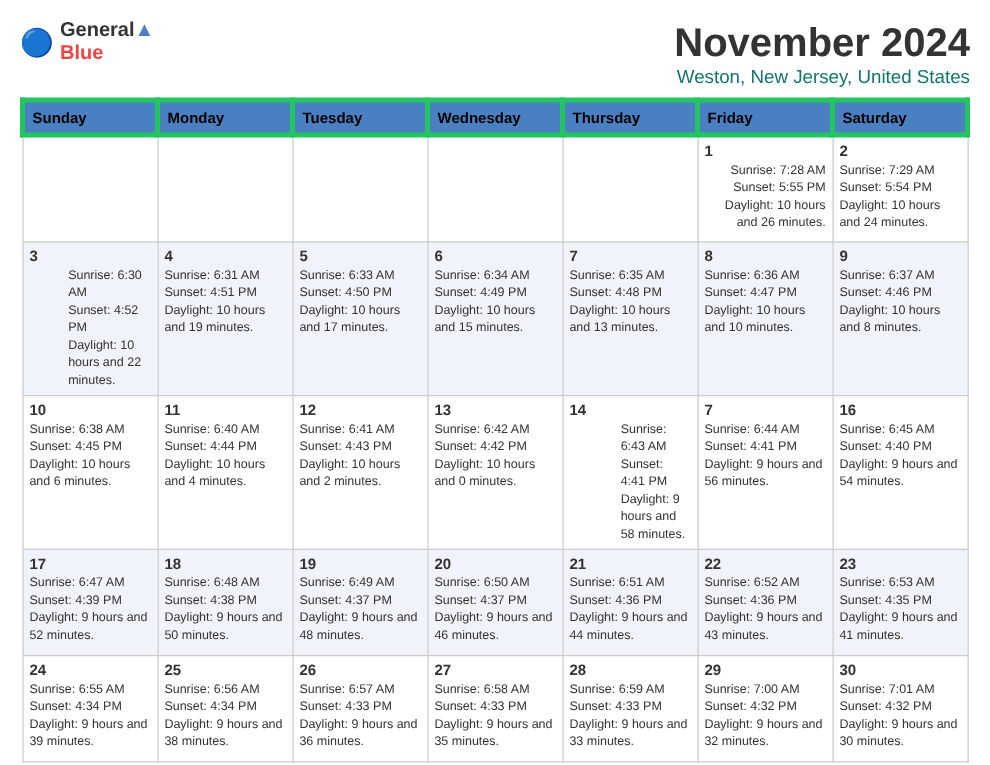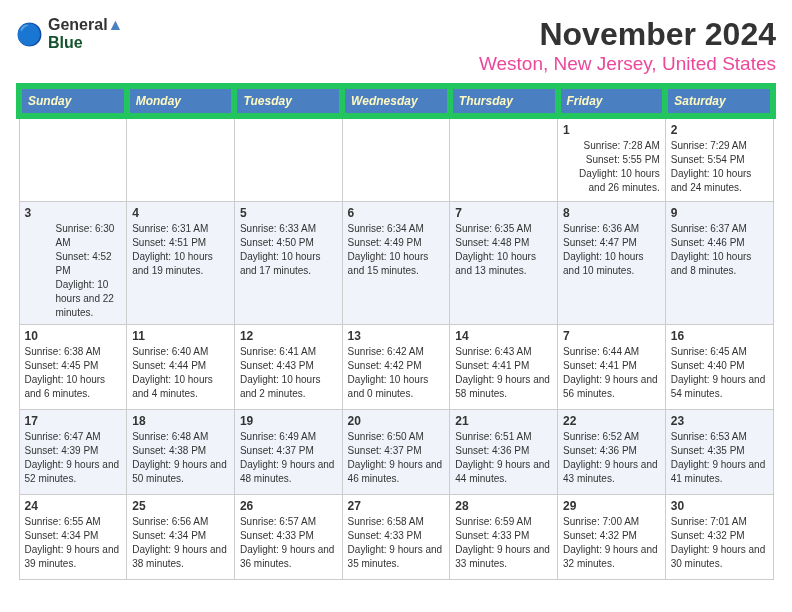--- a/index.html
+++ b/index.html
@@ -28,37 +28,36 @@
     .title-block {
       text-align: right;
       margin-left: 43px;
     }
     .main-title {
       font-size: 32px;
       font-weight: bold;
       color: #333;
     }
     .subtitle {
-      font-size: 19px;
-      color: #ec4899;
+      font-size: 15px;
+      color: #0f766e;
     }
     table {
       width: 100%;
       border-collapse: collapse;
       table-layout: fixed;
     }
     thead th {
       background-color: #4a7fc1;
-      color: #fef9c3;
+      color: #000000;
       font-size: 12px;
       font-weight: bold;
       padding: 5px 6px;
       text-align: left;
-      border: 6px solid #22c55e;
-      font-style: italic;
+      border: 4px solid #22c55e;
     }
     tbody td {
       border: 1px solid #ccc;
       vertical-align: top;
       padding: 4px 5px;
       font-size: 10.5px;
       color: #333;
       height: 85px;
     }
     tbody tr:nth-child(even) td {
@@ -82,21 +81,21 @@
 </head>
 <body>
 
 <div class="header-area">
   <div class="logo">
     <svg class="logo-bird" viewBox="0 0 36 36">
       <text y="28" font-size="28">🔵</text>
     </svg>
     <div>
       <div style="font-size:16px;font-weight:bold;color:#333;">General<span style="color:#4a7fc1;">▲</span></div>
-      <div style="font-size:16px;font-weight:bold;color:#14532d;">Blue</div>
+      <div style="font-size:16px;font-weight:bold;color:#ef4444;">Blue</div>
     </div>
   </div>
   <div class="title-block">
     <div class="main-title">November 2024</div>
     <div class="subtitle">Weston, New Jersey, United States</div>
   </div>
 </div>
 
 <table>
   <thead>
@@ -194,21 +193,21 @@
 Daylight: 10 hours and 2 minutes.</div>
         </td>
         <td>
           <span class="day-num">13</span>
           <div class="day-info" style="white-space: pre-line;">Sunrise: 6:42 AM
 Sunset: 4:42 PM
 Daylight: 10 hours and 0 minutes.</div>
         </td>
         <td>
           <span class="day-num">14</span>
-          <div class="day-info" style="white-space: pre-line;">Sunrise: 6:43 AM
+          <div class="day-info" style="white-space: pre-line; margin-left: 41px;">Sunrise: 6:43 AM
 Sunset: 4:41 PM
 Daylight: 9 hours and 58 minutes.</div>
         </td>
         <td>
           <span class="day-num">7</span>
           <div class="day-info" style="white-space: pre-line;">Sunrise: 6:44 AM
 Sunset: 4:41 PM
 Daylight: 9 hours and 56 minutes.</div>
         </td>
         <td>

